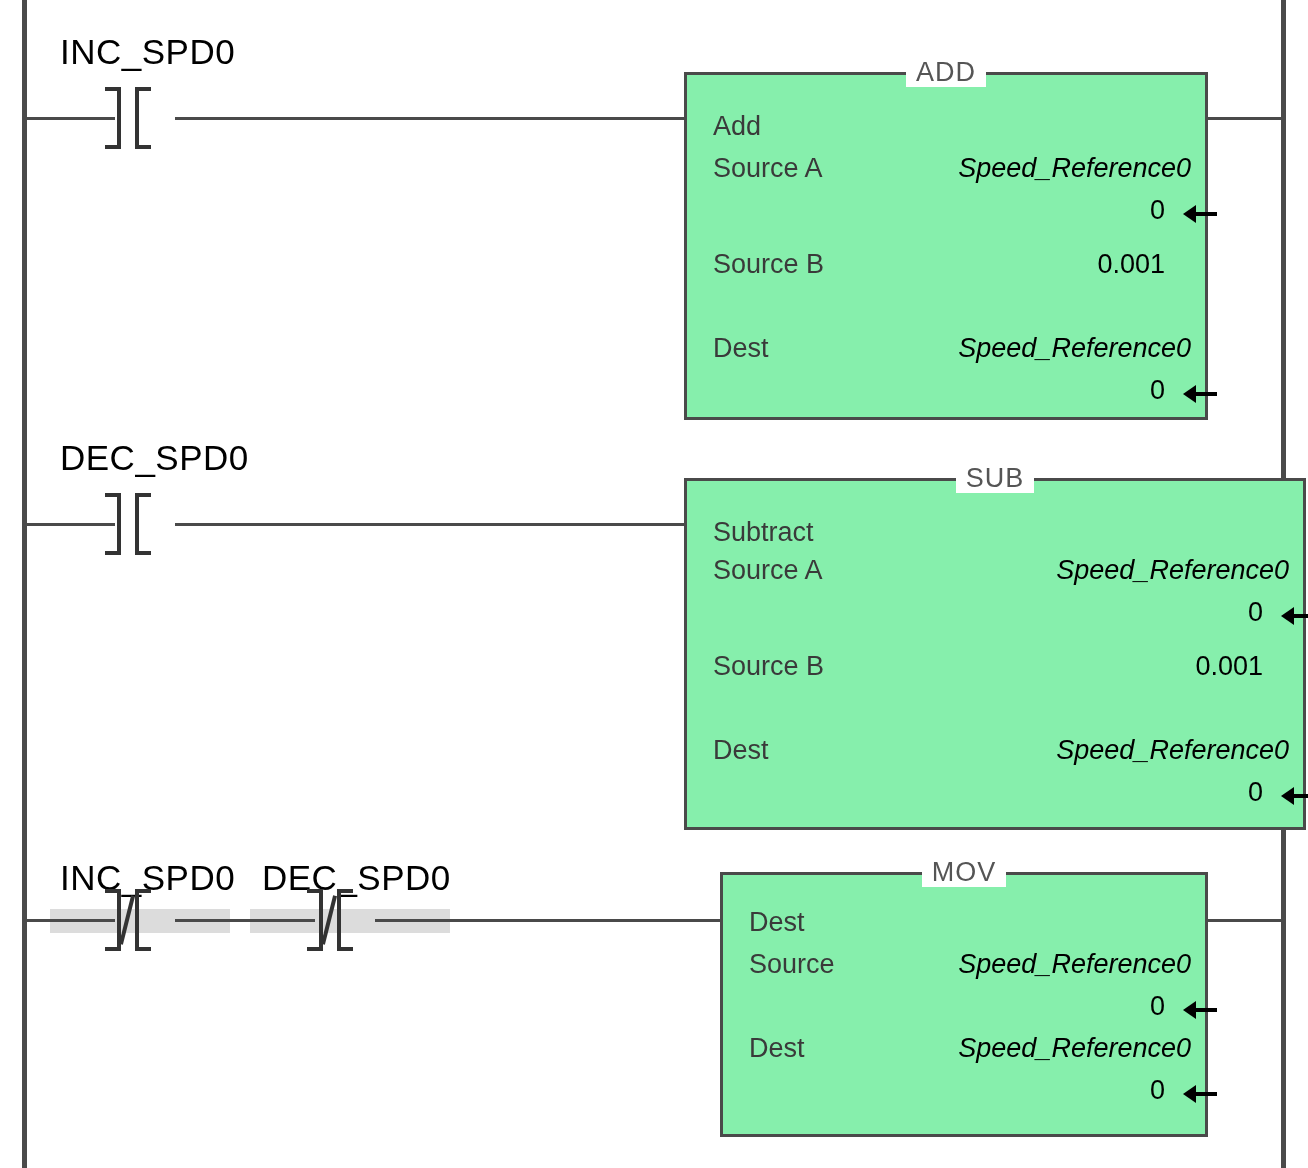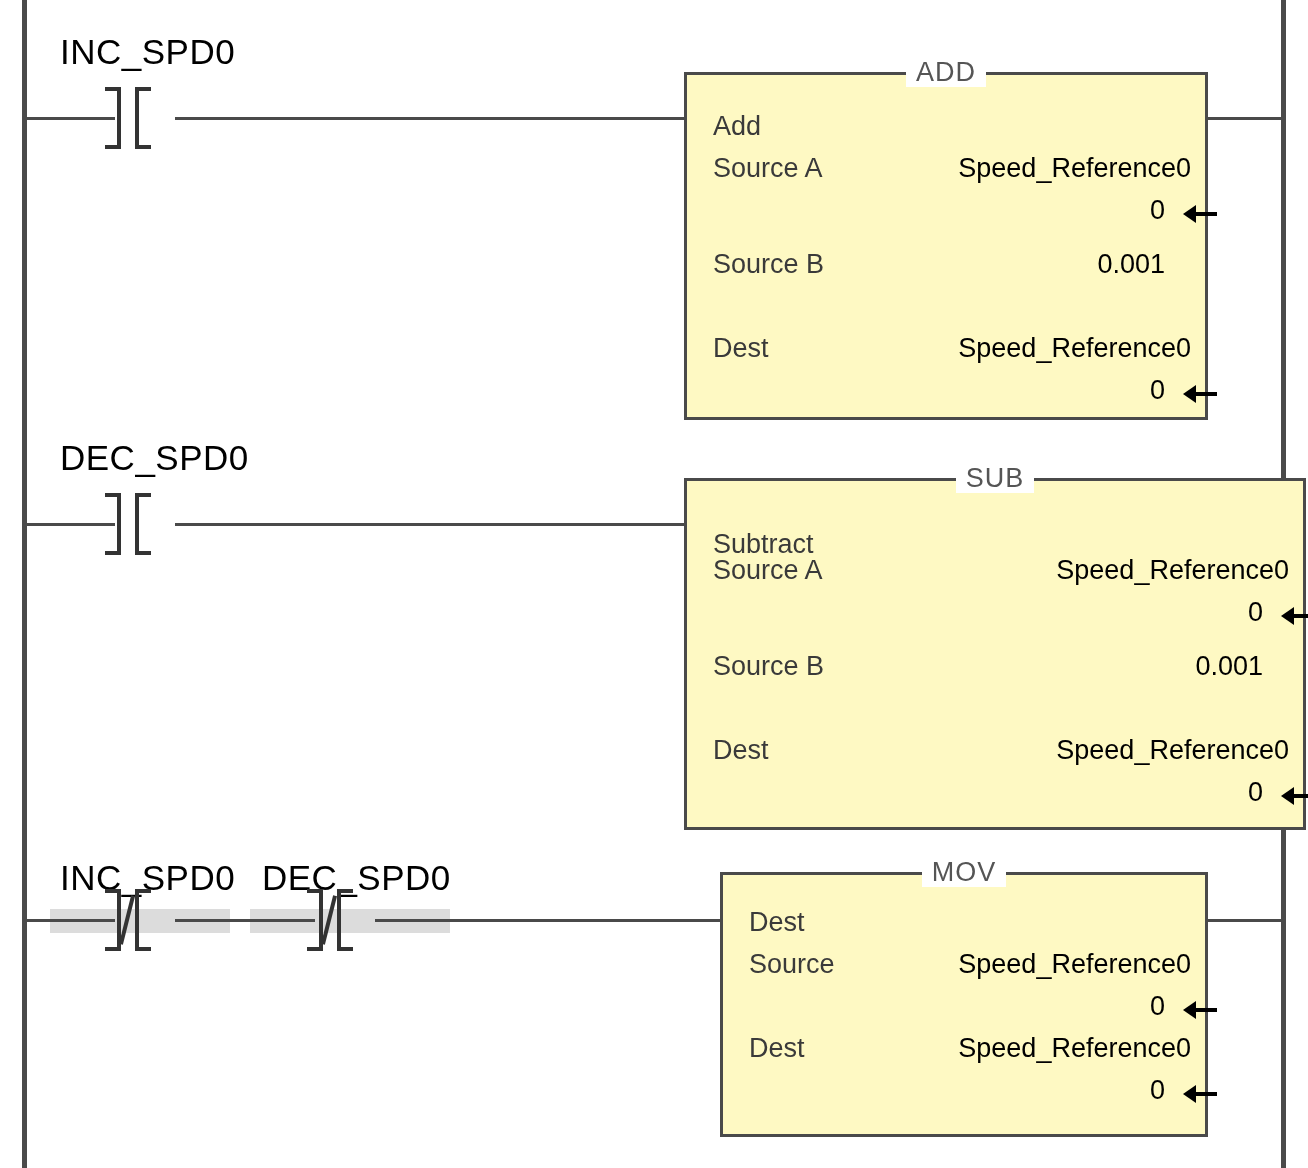--- a/index.html
+++ b/index.html
@@ -94,21 +94,21 @@
   .highlight-band {
     position: absolute;
     height: 24px;
     background: #dcdcdc;
   }
 
   
   .block {
     position: absolute;
     border: 3px solid #4a4a4a;
-    background: #fef9c3;
+    background: #86efac;
     box-sizing: border-box;
   }
   .block-title {
     position: absolute;
     top: -18px;
     left: 0;
     right: 0;
     text-align: center;
     font-family: "Liberation Sans", sans-serif;
     font-size: 27px;
@@ -139,20 +139,21 @@
   .blk-row .lbl {
     position: absolute;
     left: 26px;
     top: 0;
   }
   .blk-row .opd {
     position: absolute;
     right: 14px;
     top: 0;
     color: #000000;
+    font-style: italic;
   }
   .blk-row .val {
     position: absolute;
     right: 40px;
     top: 0;
     color: #000000;
   }
   
   .blk-row .arrow {
     position: absolute;
@@ -251,21 +252,21 @@
     <div class="br-r-t"></div>
     <div class="br-r-v"></div>
     <div class="br-r-b"></div>
   </div>
 
   <div class="block" style="left:684px; top:478px; width:622px; height:352px;">
     <div class="block-title">
       <span class="t">SUB</span>
     </div>
     <div class="block-body">
-      <div class="blk-row" style="top:26px;">
+      <div class="blk-row" style="top:14px;">
         <span class="lbl">Subtract</span>
       </div>
       <div class="blk-row" style="top:52px;">
         <span class="lbl">Source A</span>
         <span class="opd">Speed_Reference0</span>
       </div>
       <div class="blk-row" style="top:94px;">
         <span class="val">0</span>
         <span class="arrow">
           <span class="shaft"></span>

